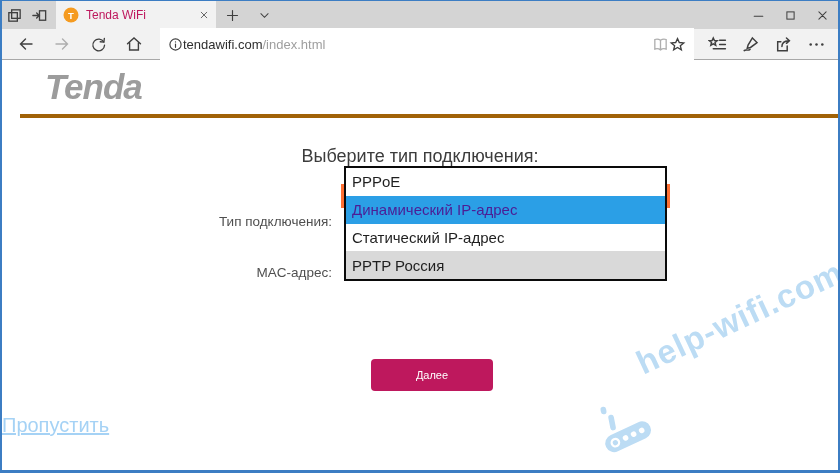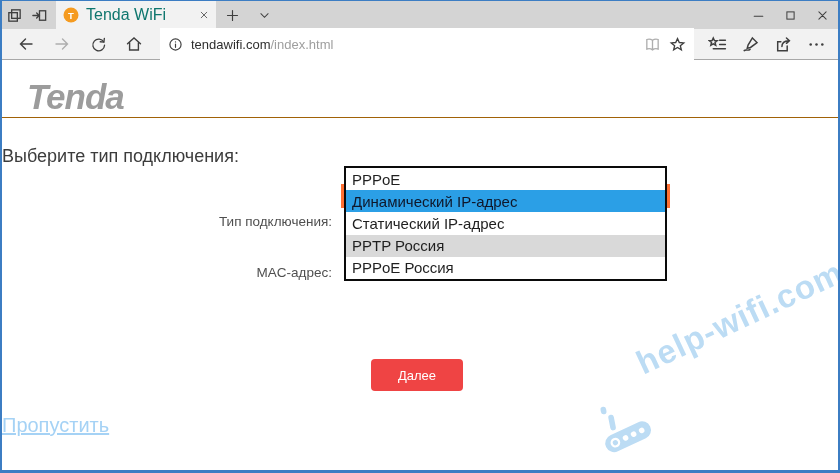--- a/index.html
+++ b/index.html
@@ -6,47 +6,47 @@
   html,body { font-family:"Liberation Sans", sans-serif; background:#fff; }
   .window {
     position:relative; width:840px; height:473px;
     border:2px solid #3c7dc3; border-top-width:1px; border-bottom-width:3px;
     background:#fff; overflow:hidden;
   }
   
   .tabbar { height:28px; background:#d4d4d4; display:flex; align-items:stretch; }
   .tb-btn { width:25px; display:flex; align-items:center; justify-content:center; cursor:default; }
   .tab { width:160px; background:#f2f2f2; display:flex; align-items:center; padding:0 7px; gap:7px; margin-left:4px; }
-  .tab-title { font-size:16px; color:#0f766e; flex:1; white-space:nowrap; overflow:hidden; }
+  .tab-title { font-size:12px; color:#be185d; flex:1; white-space:nowrap; overflow:hidden; }
   .win-controls { margin-left:auto; display:flex; }
   .win-btn { width:32px; display:flex; align-items:center; justify-content:center; }
   
   .toolbar { height:31px; background:#f2f2f2; border-bottom:1px solid #a8a8a8; display:flex; align-items:center; padding-left:6px; }
   .nav-btn { width:36px; height:30px; display:flex; align-items:center; justify-content:center; }
-  .addressbar { width:534px; height:30px; background:#fff; margin-left:8px; display:flex; align-items:center; padding:16px 8px; gap:8px; }
+  .addressbar { width:534px; height:30px; background:#fff; margin-left:8px; display:flex; align-items:center; padding:16px 8px; }
   .addr-text { font-size:13px; color:#2e2e2e; flex:1; white-space:nowrap; }
   .addr-path { color:#9e9e9e; }
   .right-icons { display:flex; align-items:center; margin-left:14px; gap:14px; }
   
   .page { position:relative; height:411px; background:#fff; overflow:hidden; }
-  .page-header { height:58px; border-bottom:1px solid #a16207; display:flex; align-items:flex-end; }
+  .page-header { height:58px; border-bottom:4px solid #a16207; display:flex; align-items:center;margin-left:18px; }
   .logo { font-size:35px; font-weight:700; font-style:italic; letter-spacing:-1px; color:#9c9c9c; margin-left:25px; }
-  .heading { position:absolute; left:0; right:0; top:86px; font-size:18px; color:#3c3c3c; }
+  .heading { position:absolute; left:0; right:0; top:86px; text-align:center; font-size:18px; color:#3c3c3c; }
   .form-label { position:absolute; left:130px; width:200px; text-align:right; font-size:13.5px; color:#4f4f4f;margin-top:28px; }
   .label-conn { top:126px; }
   .label-mac  { top:177px; }
   .sliver { position:absolute; width:3px; height:24px; top:124px; background:#ff7033; }
   .sliver-l { left:339px; } .sliver-r { left:665px; }
   .dd { position:absolute; left:342px; top:106px; width:323px; height:115px;
         background:#fff; border:2px solid #0a0a0a; display:flex; flex-direction:column; z-index:2; }
   .opt { flex:1; display:flex; align-items:center; padding-left:6px; font-size:15px; color:#1f1f1f; white-space:nowrap; cursor:default; }
-  .opt.selected { background:#2b9fe6; color:#0f172a; }
+  .opt.selected { background:#2b9fe6; color:#4c1d95; }
   .opt.hover { background:#d9d9d9; }
-  .next-btn { position:absolute; left:369px; top:299px; width:92px; height:32px;
-        background:#ef4444; border:none; border-radius:4px; color:#fff; font-size:13px;
+  .next-btn { position:absolute; left:369px; top:299px; width:122px; height:32px;
+        background:#be185d; border:none; border-radius:4px; color:#fff; font-size:11px;
         font-family:"Liberation Sans",sans-serif; cursor:pointer; }
   .skip-link { position:absolute; left:0; right:0; top:354px; }
   .skip-link a { font-size:20px; color:#a5d2f5; text-decoration:underline; cursor:pointer; }
   .watermark { position:absolute; left:575px; top:250px; display:flex; align-items:flex-start; gap:8px;
         transform:rotate(-25deg); pointer-events:none; }
   .watermark .wm-text { font-size:33px; font-weight:700; letter-spacing:1px; color:#bcdcf4; white-space:nowrap; }
   .watermark svg { margin-top:40px; }
   
   svg.ic { stroke:#3f3f3f; stroke-width:1.4; fill:none; stroke-linecap:round; }
   svg.ic-dis { stroke:#aeaeae; }
@@ -176,21 +176,20 @@
     <div class="form-label label-mac">MAC-адрес:</div>
 
     <div class="sliver sliver-l"></div>
     <div class="sliver sliver-r"></div>
 
     <div class="dd">
       <div class="opt normal">PPPoE</div>
       <div class="opt selected">Динамический IP-адрес</div>
       <div class="opt normal">Статический IP-адрес</div>
       <div class="opt hover">PPTP Россия</div>
-      <div class="opt normal">PPPoE Россия</div>
     </div>
 
     <button class="next-btn">Далее</button>
 
     <div class="skip-link">
       <a>Пропустить</a>
     </div>
 
     <div class="watermark">
       <svg width="58" height="54" viewBox="0 0 62 54">

